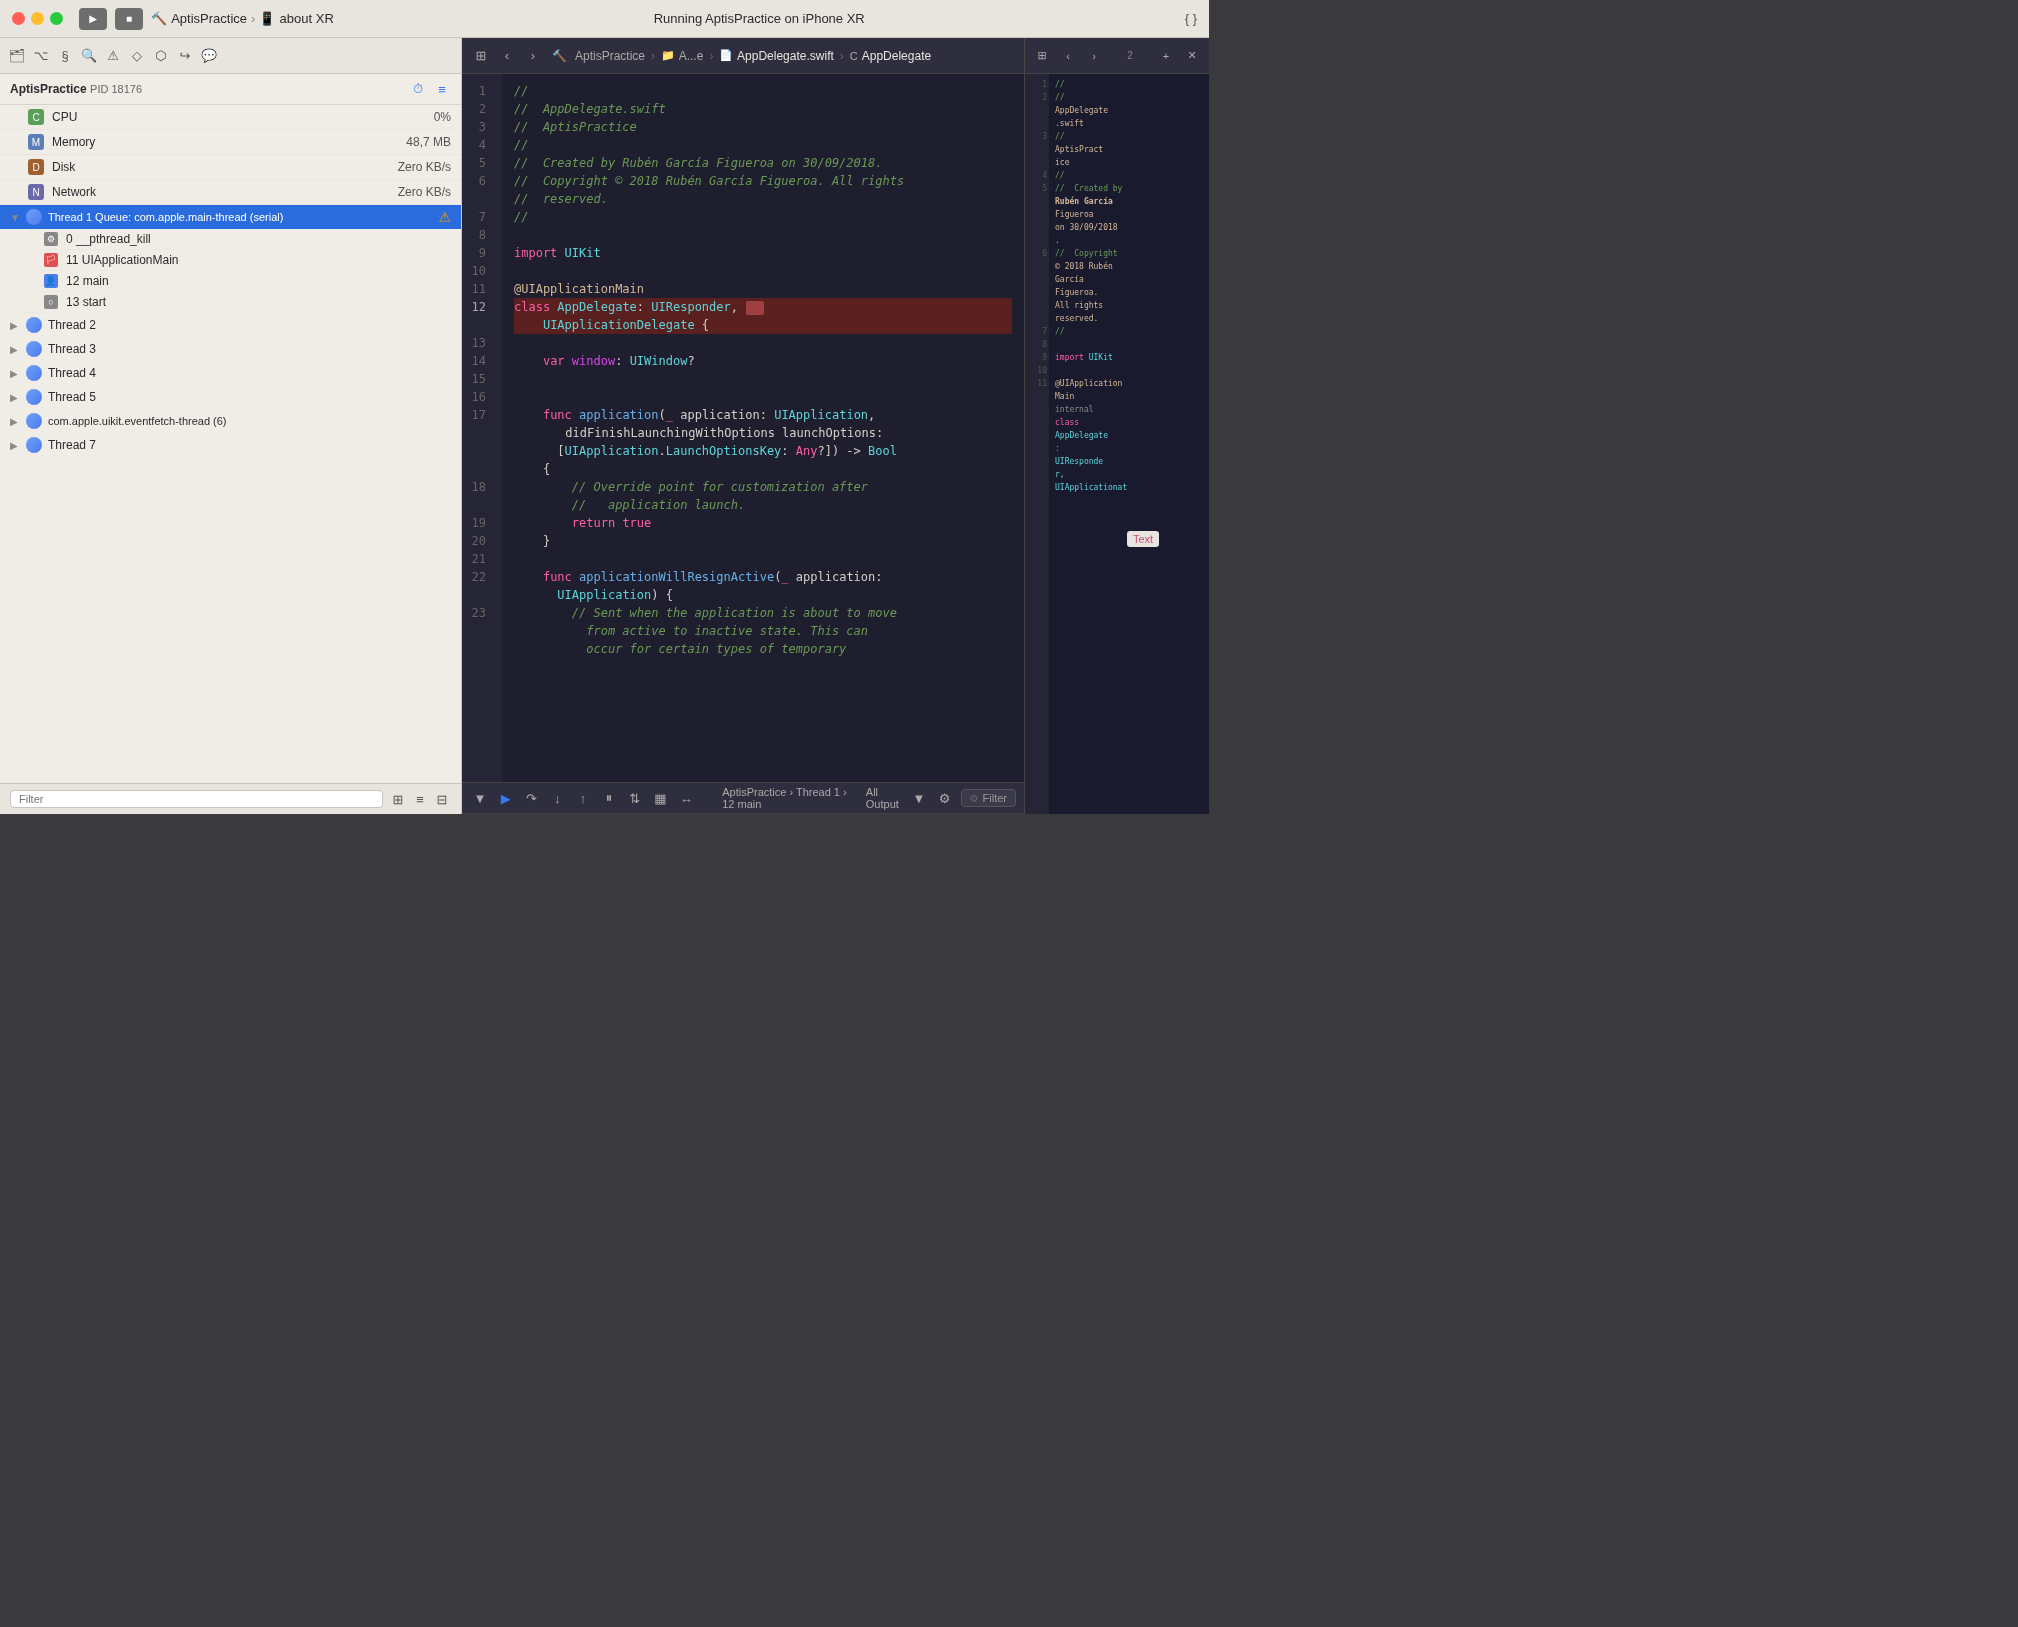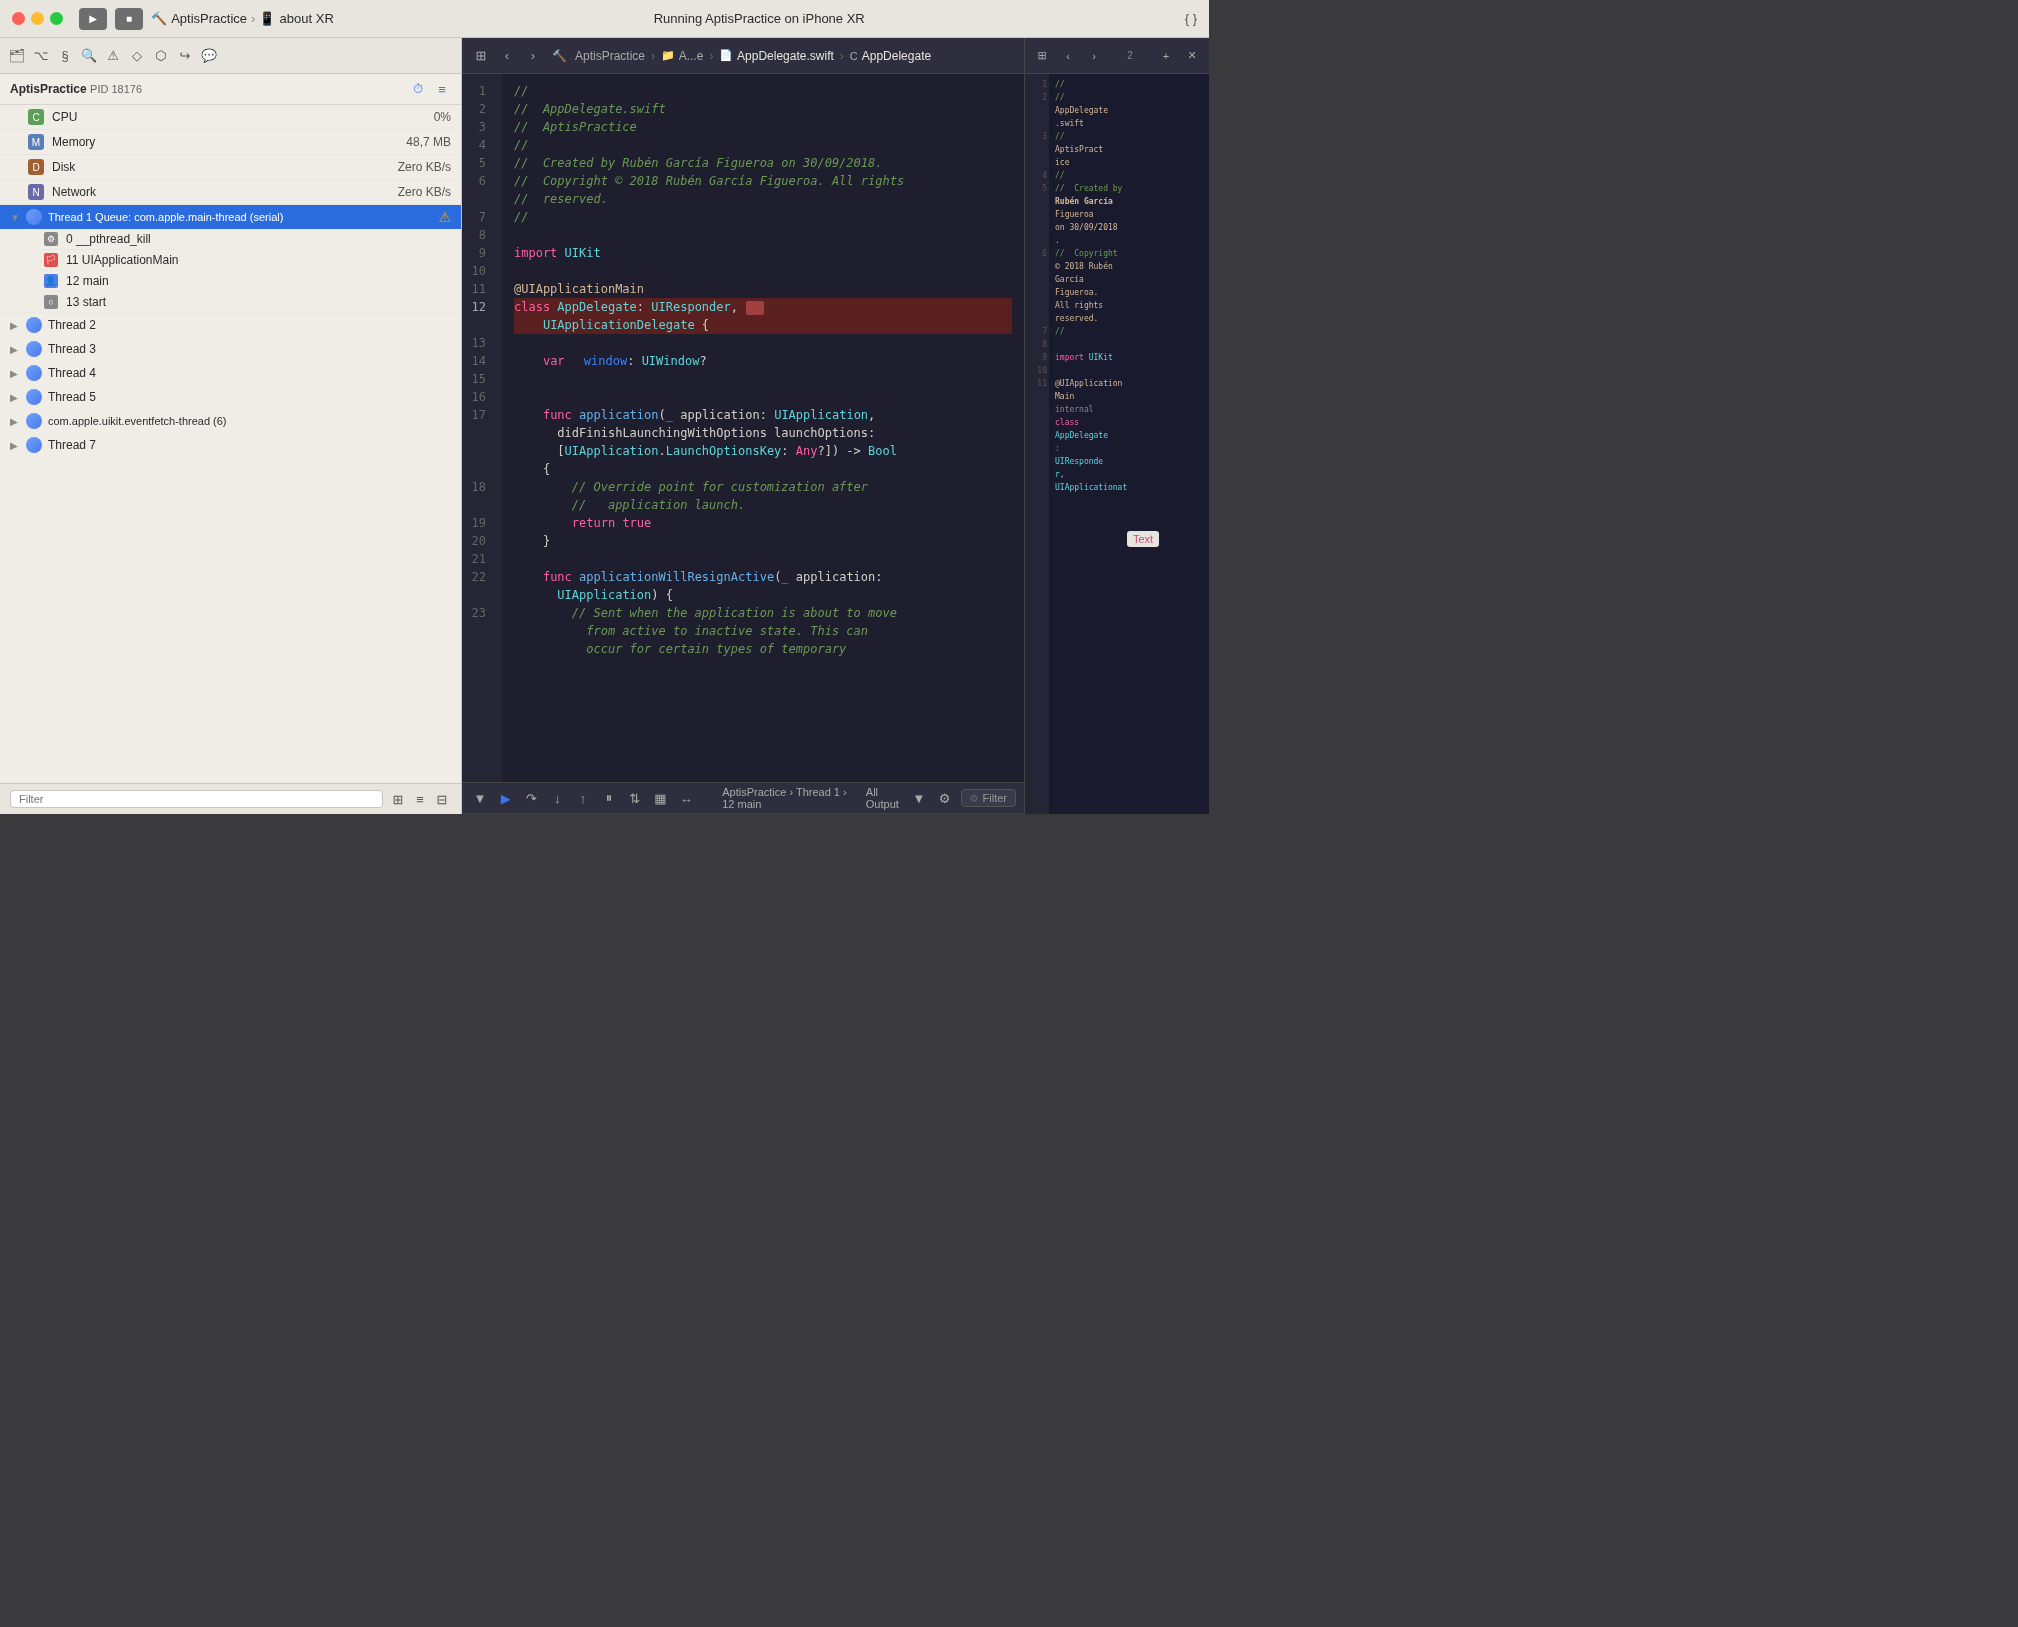--- a/index.html
+++ b/index.html
@@ -689,25 +689,25 @@
         <div class="code-line"><span class="cm">//  Copyright © 2018 Rubén García Figueroa. All rights</span></div>
         <div class="code-line"><span class="cm">//  reserved.</span></div>
         <div class="code-line"><span class="cm">//</span></div>
         <div class="code-line"></div>
         <div class="code-line"><span class="kw">import</span> <span class="tp">UIKit</span></div>
         <div class="code-line"></div>
         <div class="code-line"><span class="cn">@UIApplicationMain</span></div>
         <div class="code-line highlighted"><span class="kw">class</span> <span class="tp">AppDelegate</span><span style="color:#d4d0c8;">: </span><span class="tp">UIResponder</span><span style="color:#d4d0c8;">,</span><span class="line-indicator"></span></div>
         <div class="code-line highlighted">    <span class="tp">UIApplicationDelegate</span> <span style="color:#d4d0c8;">{</span></div>
         <div class="code-line"></div>
-        <div class="code-line">    <span class="kw">var</span> <span style="color:#3b82f6;margin-left:12px;">window</span>: <span class="tp">UIWindow</span>?</div>
+        <div class="code-line">    <span class="kw">var</span> <span style="color:#d946ef;">window</span>: <span class="tp">UIWindow</span>?</div>
         <div class="code-line"></div>
         <div class="code-line"></div>
         <div class="code-line">    <span class="kw">func</span> <span class="fn">application</span>(<span class="kw">_</span> application: <span class="tp">UIApplication</span>,</div>
-        <div class="code-line">      <span style="color:#d4d0c8;">didFinishLaunchingWithOptions</span> launchOptions:</div>
+        <div class="code-line">      <span style="color:#d4d0c8;margin-left:8px;">didFinishLaunchingWithOptions</span> launchOptions:</div>
         <div class="code-line">      [<span class="tp">UIApplication</span>.<span class="tp">LaunchOptionsKey</span>: <span class="kw">Any</span>?]) -&gt; <span class="tp">Bool</span></div>
         <div class="code-line">    {</div>
         <div class="code-line">        <span class="cm">// Override point for customization after</span></div>
         <div class="code-line">        <span class="cm">//   application launch.</span></div>
         <div class="code-line">        <span class="kw">return</span> <span class="kw">true</span></div>
         <div class="code-line">    }</div>
         <div class="code-line"></div>
         <div class="code-line">    <span class="kw">func</span> <span class="fn">applicationWillResignActive</span>(<span class="kw">_</span> application:</div>
         <div class="code-line">      <span class="tp">UIApplication</span>) {</div>
         <div class="code-line">        <span class="cm">// Sent when the application is about to move</span></div>

